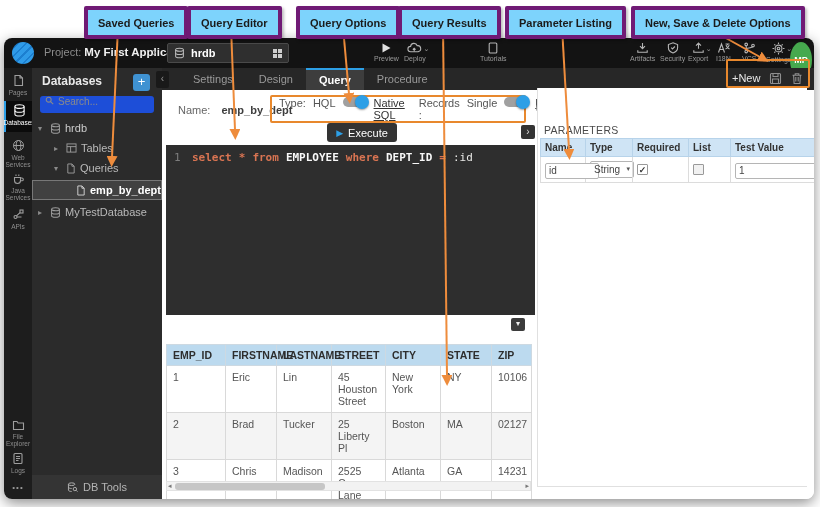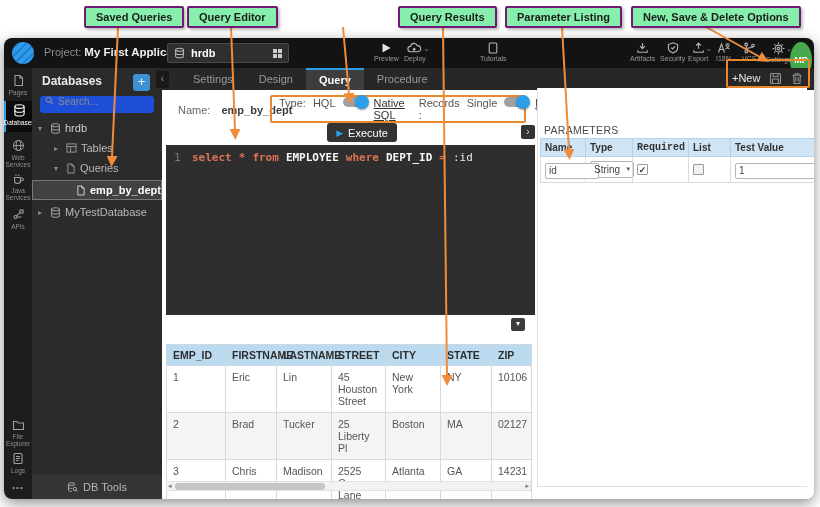--- a/index.html
+++ b/index.html
@@ -1,20 +1,20 @@
 <!DOCTYPE html>
 <html><head>
 <meta charset="utf-8">
 <style>
   * { margin:0; padding:0; box-sizing:border-box; }
   body { background:#fff; font-family:"Liberation Sans", sans-serif; }
   .stage { position:relative; width:820px; height:507px; background:#fff; overflow:hidden; }
 
   
-  .callout { position:absolute; top:6px; height:22px; background:#86efac; border:2px solid #701a75;
+  .callout { position:absolute; top:6px; height:33px; background:#7dd3fc; border:4px solid #701a75;
     border-radius:2px; color:#1b1b1b; font-size:11px; font-weight:600; display:flex; align-items:center;
     padding:0 10px; box-shadow:2px 2px 3px rgba(0,0,0,.25); z-index:40; white-space:nowrap; }
   .lines { position:absolute; left:0; top:0; z-index:35; pointer-events:none; }
 
   
   .window { position:absolute; left:4px; top:38px; width:810px; height:461px; background:#fff;
     border-radius:8px; box-shadow:0 4px 14px rgba(0,0,0,.45); overflow:hidden; z-index:10; }
 
   
   .toolbar { position:absolute; left:0; top:0; width:810px; height:30px; background:#131313; }
@@ -137,20 +137,21 @@
     <line x1="118" y1="27" x2="112" y2="157" stroke="#EE8C3C" stroke-width="2" marker-end="url(#arr)"></line>
     <line x1="231" y1="27" x2="235" y2="130" stroke="#EE8C3C" stroke-width="2" marker-end="url(#arr)"></line>
     <line x1="343" y1="27" x2="349" y2="94" stroke="#EE8C3C" stroke-width="2" marker-end="url(#arr)"></line>
     <line x1="443" y1="27" x2="447" y2="376" stroke="#EE8C3C" stroke-width="2" marker-end="url(#arr)"></line>
     <line x1="562" y1="27" x2="569" y2="150" stroke="#EE8C3C" stroke-width="2" marker-end="url(#arr)"></line>
     <line x1="706" y1="27" x2="760" y2="57" stroke="#EE8C3C" stroke-width="2" marker-end="url(#arr)"></line>
   </svg>
 
   <div class="callout" style="left:84px">Saved Queries</div>
   <div class="callout" style="left:187px">Query Editor</div>
+  <div class="callout" style="left:296px">Query Options</div>
   <div class="callout" style="left:398px">Query Results</div>
   <div class="callout" style="left:505px">Parameter Listing</div>
   <div class="callout" style="left:631px">New, Save &amp; Delete Options</div>
 
   <div class="window">
 
     <div class="toolbar">
       <div class="logo"></div>
       <div class="proj">
         <span>Project:</span>
@@ -529,21 +530,21 @@
         <span class="ar" style="right:1px">▸</span>
       </div>
 
       <div class="params">
         <div class="params-title">PARAMETERS</div>
         <table class="ptable">
           <thead>
               <tr>
                 <th style="width: 45px;">Name</th>
                 <th style="width: 47px;">Type</th>
-                <th style="width: 56px; font-family: Liberation Mono, monospace;">Required</th>
+                <th style="width: 56px;">Required</th>
                 <th style="width: 42px;">List</th>
                 <th style="width: 97px;">Test Value</th>
               </tr>
             </thead>
           <tbody>
             <tr>
               <td><input class="pinput" style="width: 54px;" value="id"></td>
               <td>
                 <div class="psel">
                   <span>String</span>

